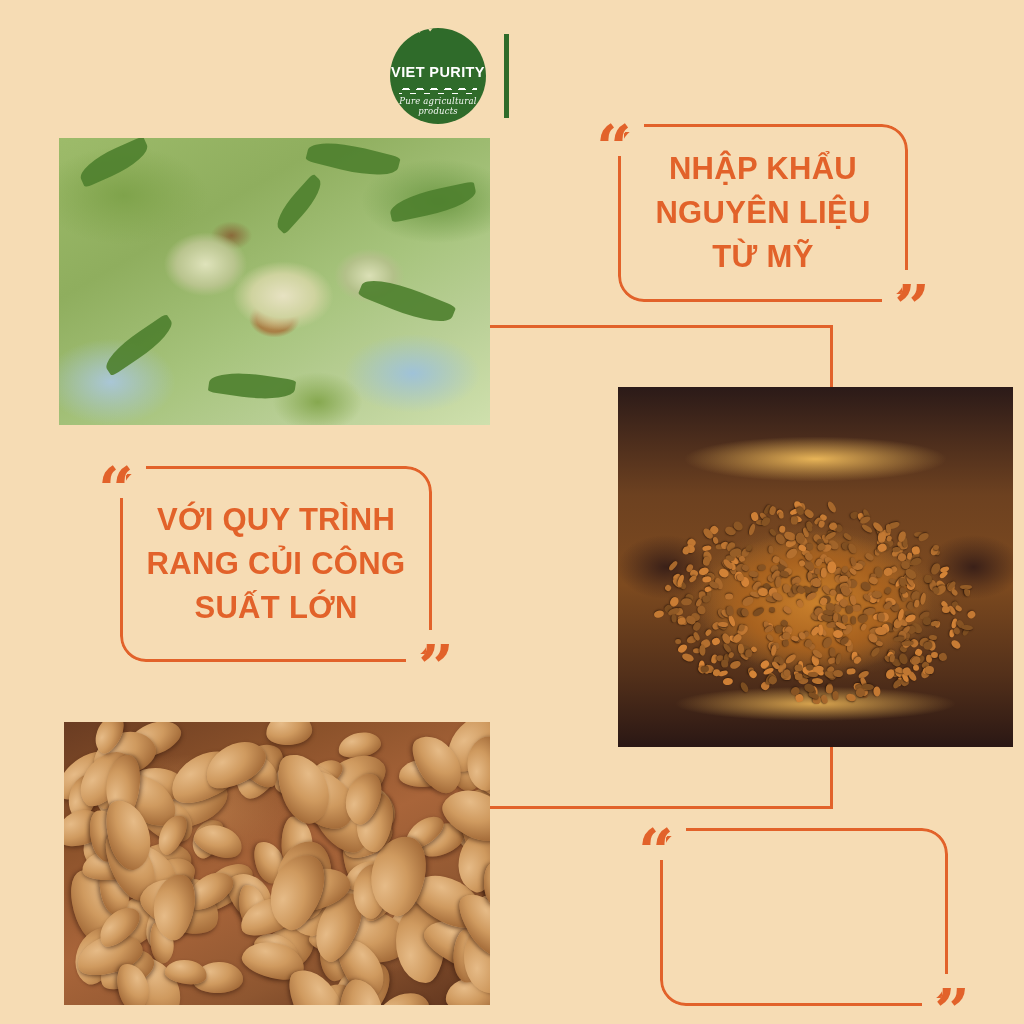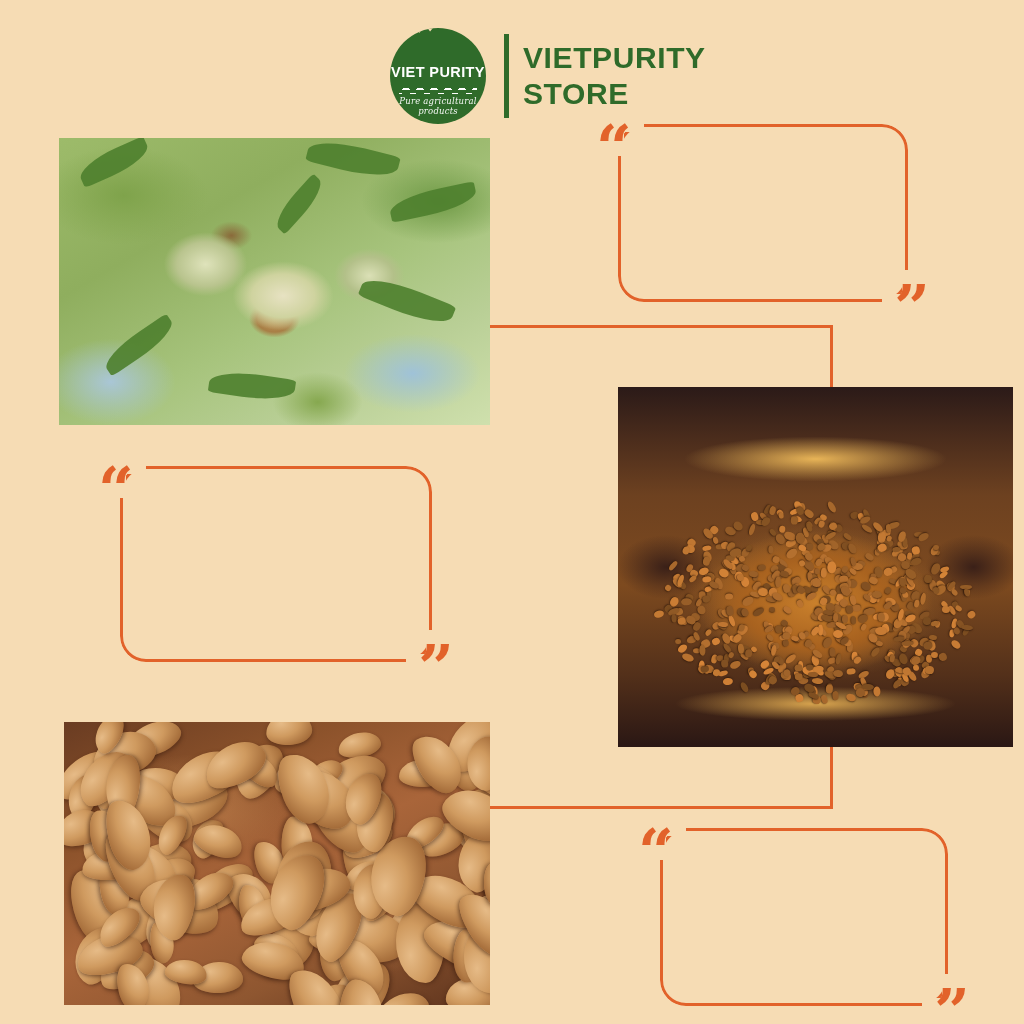--- a/index.html
+++ b/index.html
@@ -93,24 +93,20 @@
 <div id="stage">
 
   <div class="header">
     <div class="logo">
       <div class="leafnotch"></div>
       <div class="lname">VIET PURITY</div>
       <div class="waves"></div>
       <div class="ltag">Pure agricultural products</div>
     </div>
     <div class="divider"></div>
-    <div class="brand">
-      <span>VIETPURITY</span>
-      <span>STORE</span>
-    </div>
   </div>
 
   <div class="conn" style="left:489px;top:325px;width:344px;height:3px;"></div>
   <div class="conn" style="left:830px;top:325px;width:3px;height:64px;"></div>
   <div class="conn" style="left:830px;top:745px;width:3px;height:64px;"></div>
   <div class="conn" style="left:489px;top:806px;width:344px;height:3px;"></div>
 
   <div class="photo" id="photo-orchard" style="left:59px;top:138px;width:431px;height:287px;">
     <div class="px"></div>
     <div class="leaf" style="left:18px;top:12px;width:74px;height:24px;transform:rotate(-24deg);"></div>
@@ -771,30 +767,32 @@
     </div>
 
   <div class="qbox" id="qbox-import" style="left:618px;top:124px;width:290px;height:178px;">
     <div class="bd"></div>
     <div class="gap" style="left:-8px;top:-6px;width:34px;height:14px;"></div>
     <div class="gap" style="left:-8px;top:-6px;width:14px;height:38px;"></div>
     <div class="gap" style="right:-8px;bottom:-6px;width:34px;height:14px;"></div>
     <div class="gap" style="right:-8px;bottom:-6px;width:14px;height:38px;"></div>
     <div class="qm" style="left:-22px;top:24px;">“</div>
     <div class="qm" style="right:-22px;bottom:-6px;">”</div>
+    <div class="txt">NHẬP KHẨU NGUYÊN LIỆU TỪ MỸ</div>
   </div>
 
   <div class="qbox" id="qbox-roasting" style="left:120px;top:466px;width:312px;height:196px;">
     <div class="bd"></div>
     <div class="gap" style="left:-8px;top:-6px;width:34px;height:14px;"></div>
     <div class="gap" style="left:-8px;top:-6px;width:14px;height:38px;"></div>
     <div class="gap" style="right:-8px;bottom:-6px;width:34px;height:14px;"></div>
     <div class="gap" style="right:-8px;bottom:-6px;width:14px;height:38px;"></div>
     <div class="qm" style="left:-22px;top:24px;">“</div>
     <div class="qm" style="right:-22px;bottom:-6px;">”</div>
+    <div class="txt">VỚI QUY TRÌNH RANG CỦI CÔNG SUẤT LỚN</div>
   </div>
 
   <div class="qbox" id="qbox-packaging" style="left:660px;top:828px;width:288px;height:178px;">
     <div class="bd"></div>
     <div class="gap" style="left:-8px;top:-6px;width:34px;height:14px;"></div>
     <div class="gap" style="left:-8px;top:-6px;width:14px;height:38px;"></div>
     <div class="gap" style="right:-8px;bottom:-6px;width:34px;height:14px;"></div>
     <div class="gap" style="right:-8px;bottom:-6px;width:14px;height:38px;"></div>
     <div class="qm" style="left:-22px;top:24px;">“</div>
     <div class="qm" style="right:-22px;bottom:-6px;">”</div>

